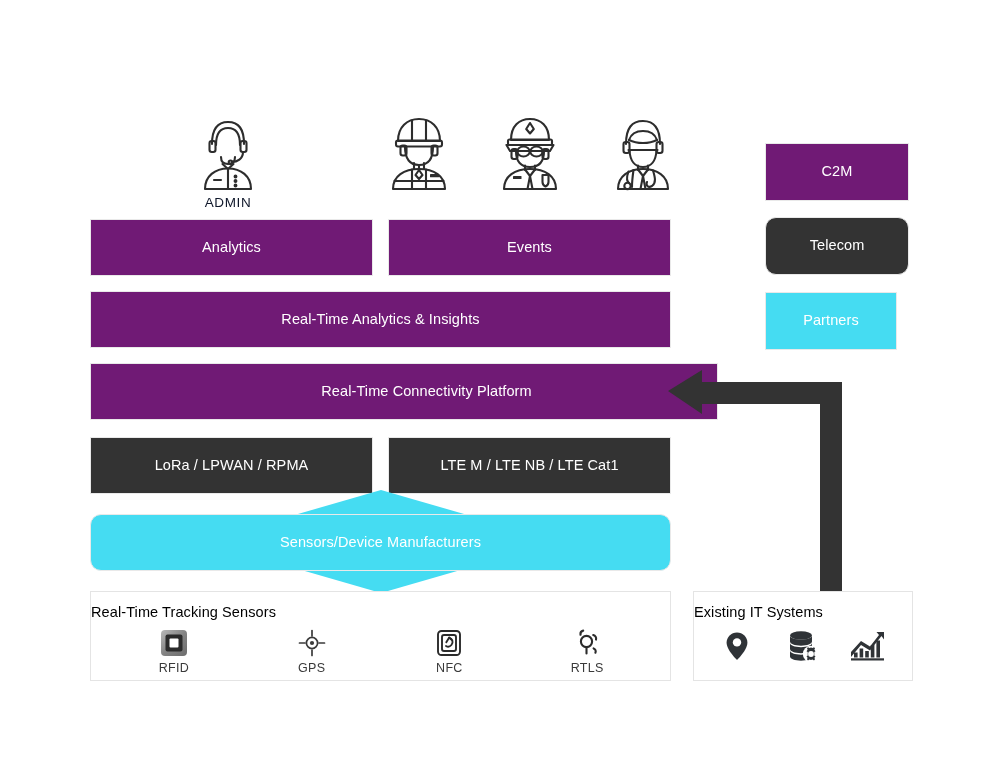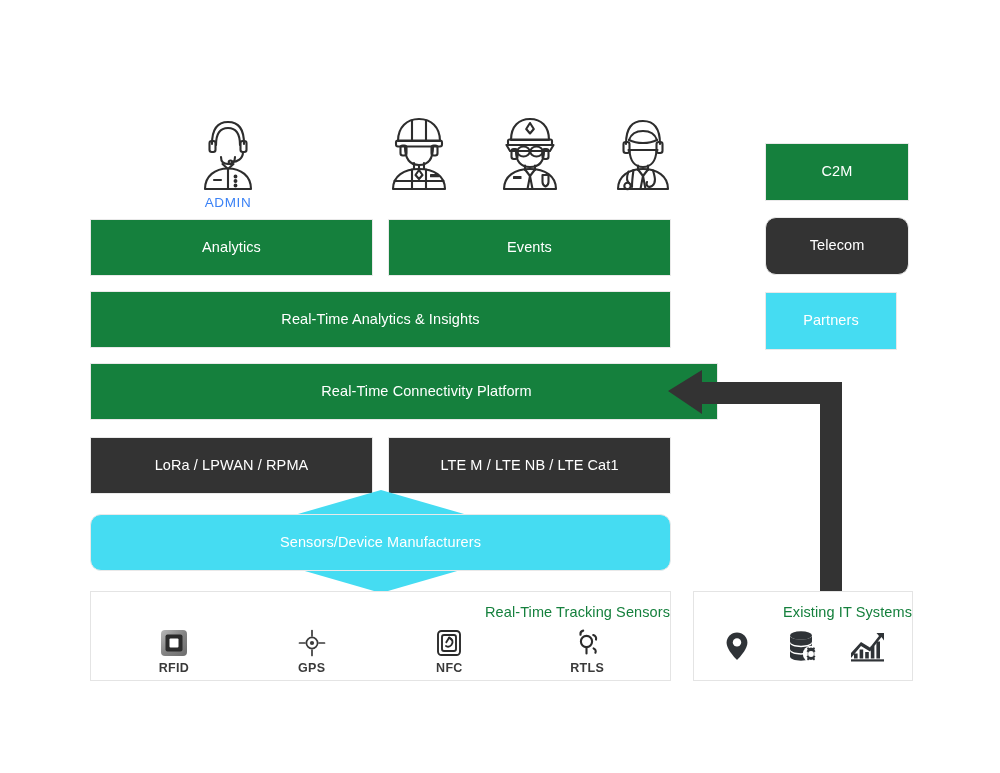--- a/index.html
+++ b/index.html
@@ -29,58 +29,57 @@
     border: 1px solid #e9e9e9;
     display: flex;
     align-items: center;
     justify-content: center;
     font-size: 14.5px;
     letter-spacing: 0.1px;
     color: #ffffff;
     text-align: center;
     line-height: 1.2;
   }
-  .bar.orange  { background: #15803d; }
+  .bar.orange  { background: #701a75; }
   .bar.dark    { background: #333333; }
   .bar.cyan    { background: #45dcf2; }
 
   
   .persona {
     position: absolute;
     width: 86px;
     text-align: center;
   }
   .persona svg { display: block; margin: 0 auto; }
   .persona-label {
     margin-top: 2px;
     font-size: 13.5px;
-    color: #3b82f6;
+    color: #0f172a;
     letter-spacing: 0.6px;
   }
 
   
   .panel {
     position: absolute;
     box-sizing: border-box;
     background: #ffffff;
     border: 1px solid #e4e4e4;
   }
   .panel-title {
-    text-align: right;
+    text-align: left;
     font-size: 14.5px;
-    color: #15803d;
+    color: #000000;
     padding-top: 12px;
     letter-spacing: 0.1px;
   }
   .panel-icons {
     display: flex;
     justify-content: space-around;
-    align-items: flex-end;
+    align-items: center;
     padding: 8px 14px 0 14px;
-    font-weight: bold;
   }
   .panel-icon {
     text-align: center;
     width: 74px;
   }
   .panel-icon svg { display: block; margin: 0 auto; }
   .panel-icon-label {
     margin-top: 3px;
     font-size: 12.5px;
     color: #3a3a3a;

